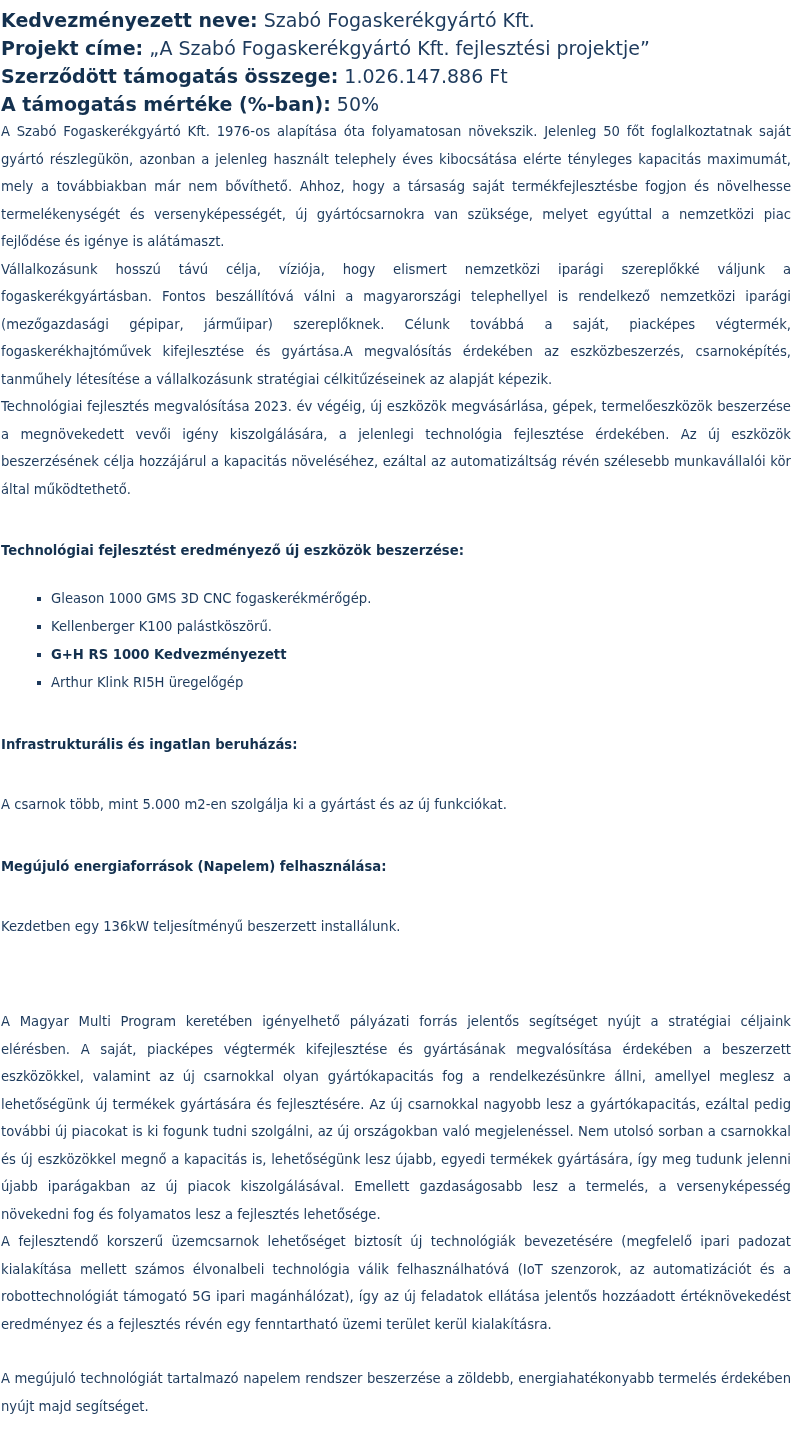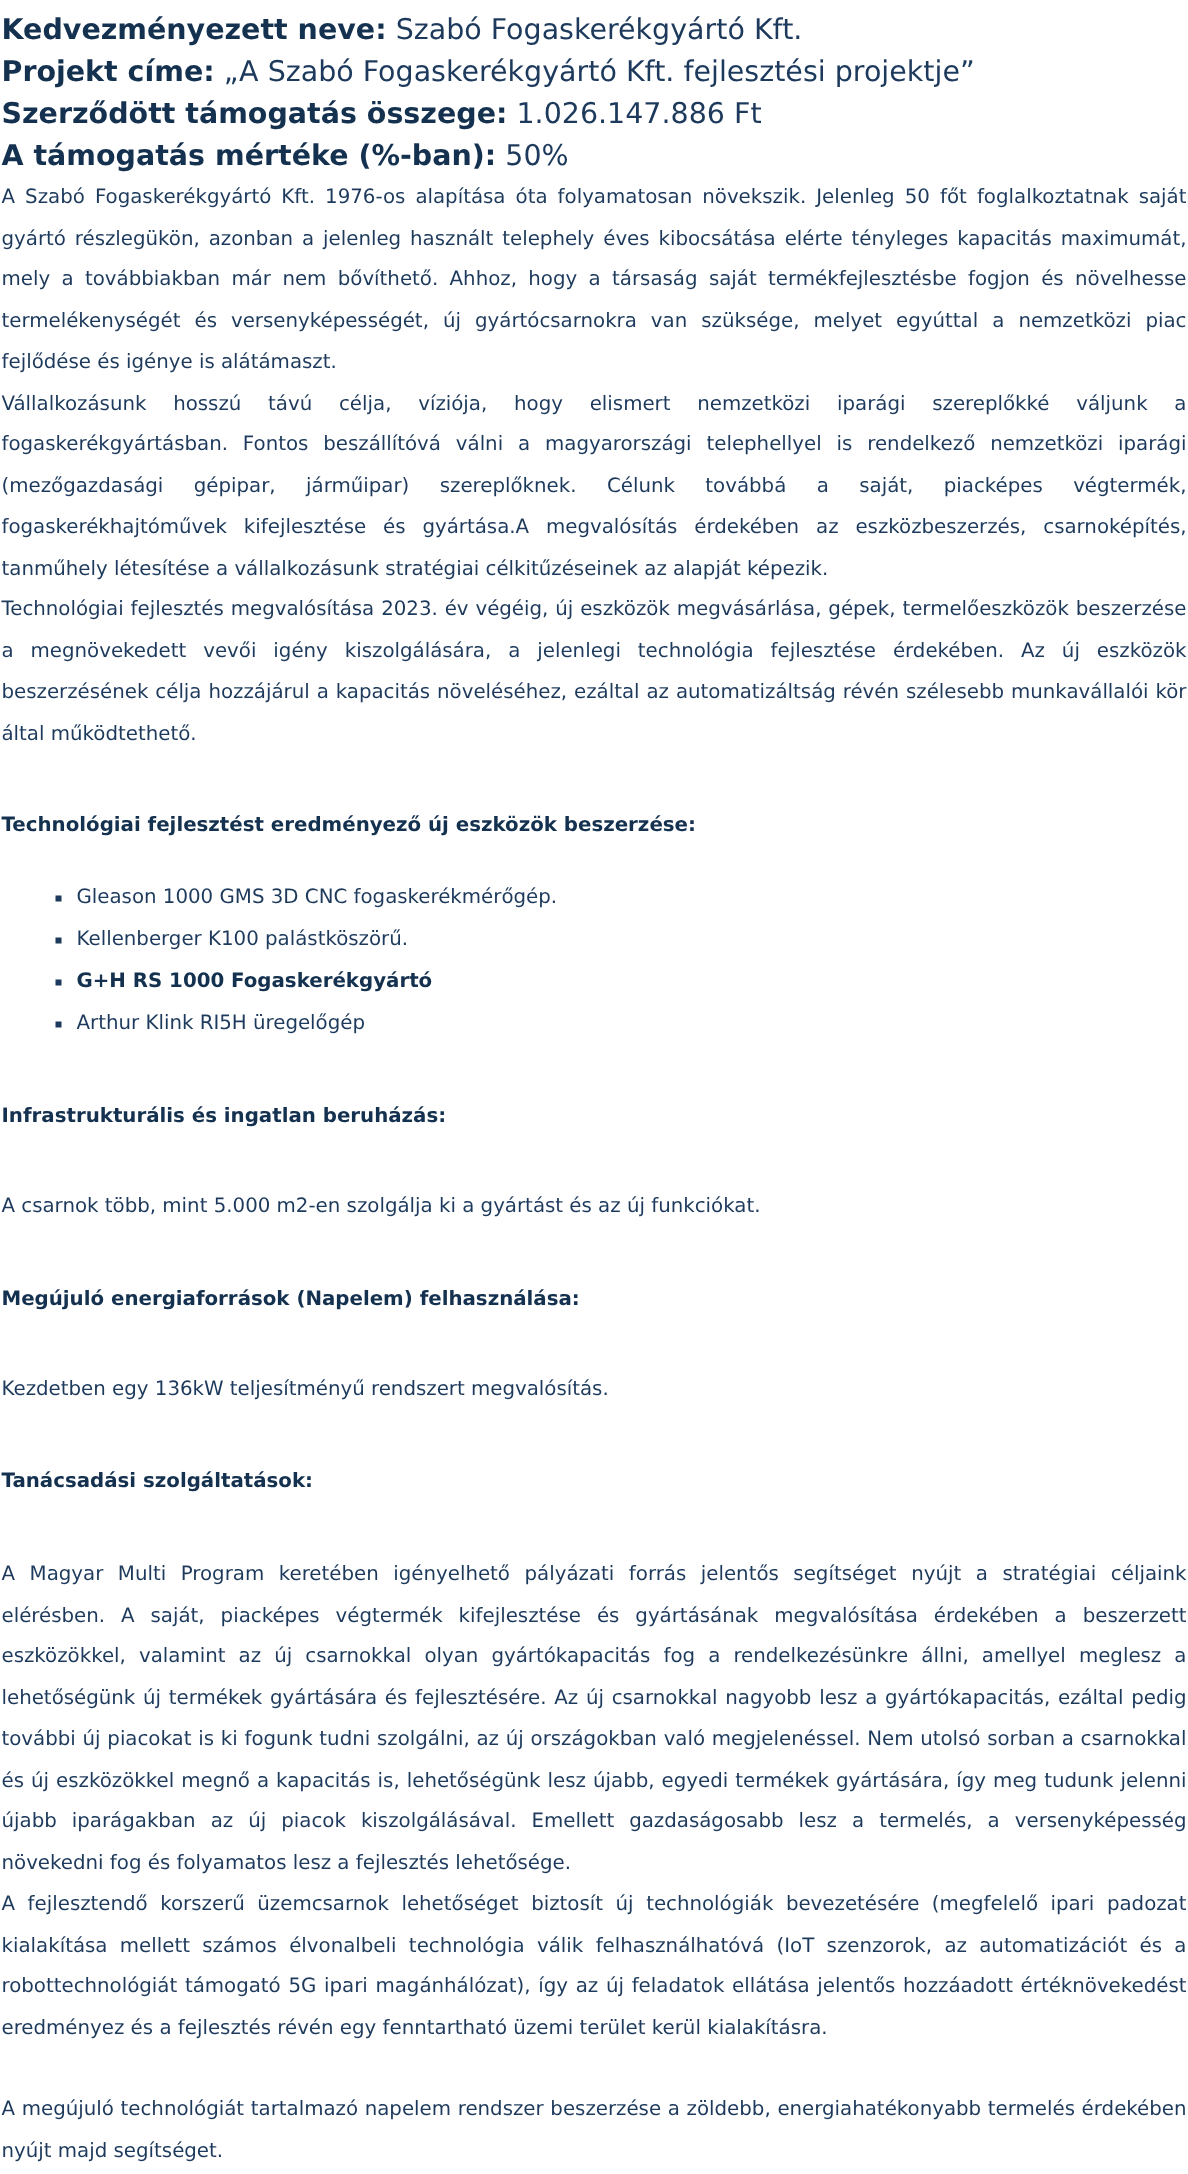--- a/index.html
+++ b/index.html
@@ -109,37 +109,36 @@
   <p class="body-text">Vállalkozásunk hosszú távú célja, víziója, hogy elismert nemzetközi iparági szereplőkké váljunk a fogaskerékgyártásban. Fontos beszállítóvá válni a magyarországi telephellyel is rendelkező nemzetközi iparági (mezőgazdasági gépipar, járműipar) szereplőknek. Célunk továbbá a saját, piacképes végtermék, fogaskerékhajtóművek kifejlesztése és gyártása.A megvalósítás érdekében az eszközbeszerzés, csarnoképítés, tanműhely létesítése a vállalkozásunk stratégiai célkitűzéseinek az alapját képezik.</p>
   <p class="body-text">Technológiai fejlesztés megvalósítása 2023. év végéig, új eszközök megvásárlása, gépek, termelőeszközök beszerzése a megnövekedett vevői igény kiszolgálására, a jelenlegi technológia fejlesztése érdekében. Az új eszközök beszerzésének célja hozzájárul a kapacitás növeléséhez, ezáltal az automatizáltság révén szélesebb munkavállalói kör által működtethető.</p>
 
   <div class="gap-xl"></div>
 
   <p class="section-head">Technológiai fejlesztést eredményező új eszközök beszerzése:</p>
   <div class="gap-md"></div>
   <ul class="bullets">
     <li><span>Gleason 1000 GMS 3D CNC fogaskerékmérőgép.</span></li>
     <li><span>Kellenberger K100 palástköszörű.</span></li>
-    <li class="bold"><span>G+H RS 1000 Fogaskerékgyártó</span></li>
+    <li class="bold"><span>G+H RS 1000 Kedvezményezett</span></li>
     <li><span>Arthur Klink RI5H üregelőgép</span></li>
   </ul>
 
   <div class="gap-xl"></div>
 
   <p class="section-head">Infrastrukturális és ingatlan beruházás:</p>
   <p class="body-text left">A csarnok több, mint 5.000 m2-en szolgálja ki a gyártást és az új funkciókat.</p>
 
   <div class="gap-xl"></div>
 
   <p class="section-head">Megújuló energiaforrások (Napelem) felhasználása:</p>
-  <p class="body-text left">Kezdetben egy 136kW teljesítményű rendszert megvalósítás.</p>
+  <p class="body-text left">Kezdetben egy 136kW teljesítményű beszerzett installálunk.</p>
 
   <div class="gap-xl"></div>
 
-  <p class="section-head">Tanácsadási szolgáltatások:</p>
 
   <div class="gap-xl"></div>
 
   <p class="body-text">A Magyar Multi Program keretében igényelhető pályázati forrás jelentős segítséget nyújt a stratégiai céljaink elérésben. A saját, piacképes végtermék kifejlesztése és gyártásának megvalósítása érdekében a beszerzett eszközökkel, valamint az új csarnokkal olyan gyártókapacitás fog a rendelkezésünkre állni, amellyel meglesz a lehetőségünk új termékek gyártására és fejlesztésére. Az új csarnokkal nagyobb lesz a gyártókapacitás, ezáltal pedig további új piacokat is ki fogunk tudni szolgálni, az új országokban való megjelenéssel. Nem utolsó sorban a csarnokkal és új eszközökkel megnő a kapacitás is, lehetőségünk lesz újabb, egyedi termékek gyártására, így meg tudunk jelenni újabb iparágakban az új piacok kiszolgálásával. Emellett gazdaságosabb lesz a termelés, a versenyképesség növekedni fog és folyamatos lesz a fejlesztés lehetősége.</p>
   <p class="body-text">A fejlesztendő korszerű üzemcsarnok lehetőséget biztosít új technológiák bevezetésére (megfelelő ipari padozat kialakítása mellett számos élvonalbeli technológia válik felhasználhatóvá (IoT szenzorok, az automatizációt és a robottechnológiát támogató 5G ipari magánhálózat), így az új feladatok ellátása jelentős hozzáadott értéknövekedést eredményez és a fejlesztés révén egy fenntartható üzemi terület kerül kialakításra.</p>
 
   <div class="gap-lg"></div>
 
   <p class="body-text">A megújuló technológiát tartalmazó napelem rendszer beszerzése a zöldebb, energiahatékonyabb termelés érdekében nyújt majd segítséget.</p>
 

